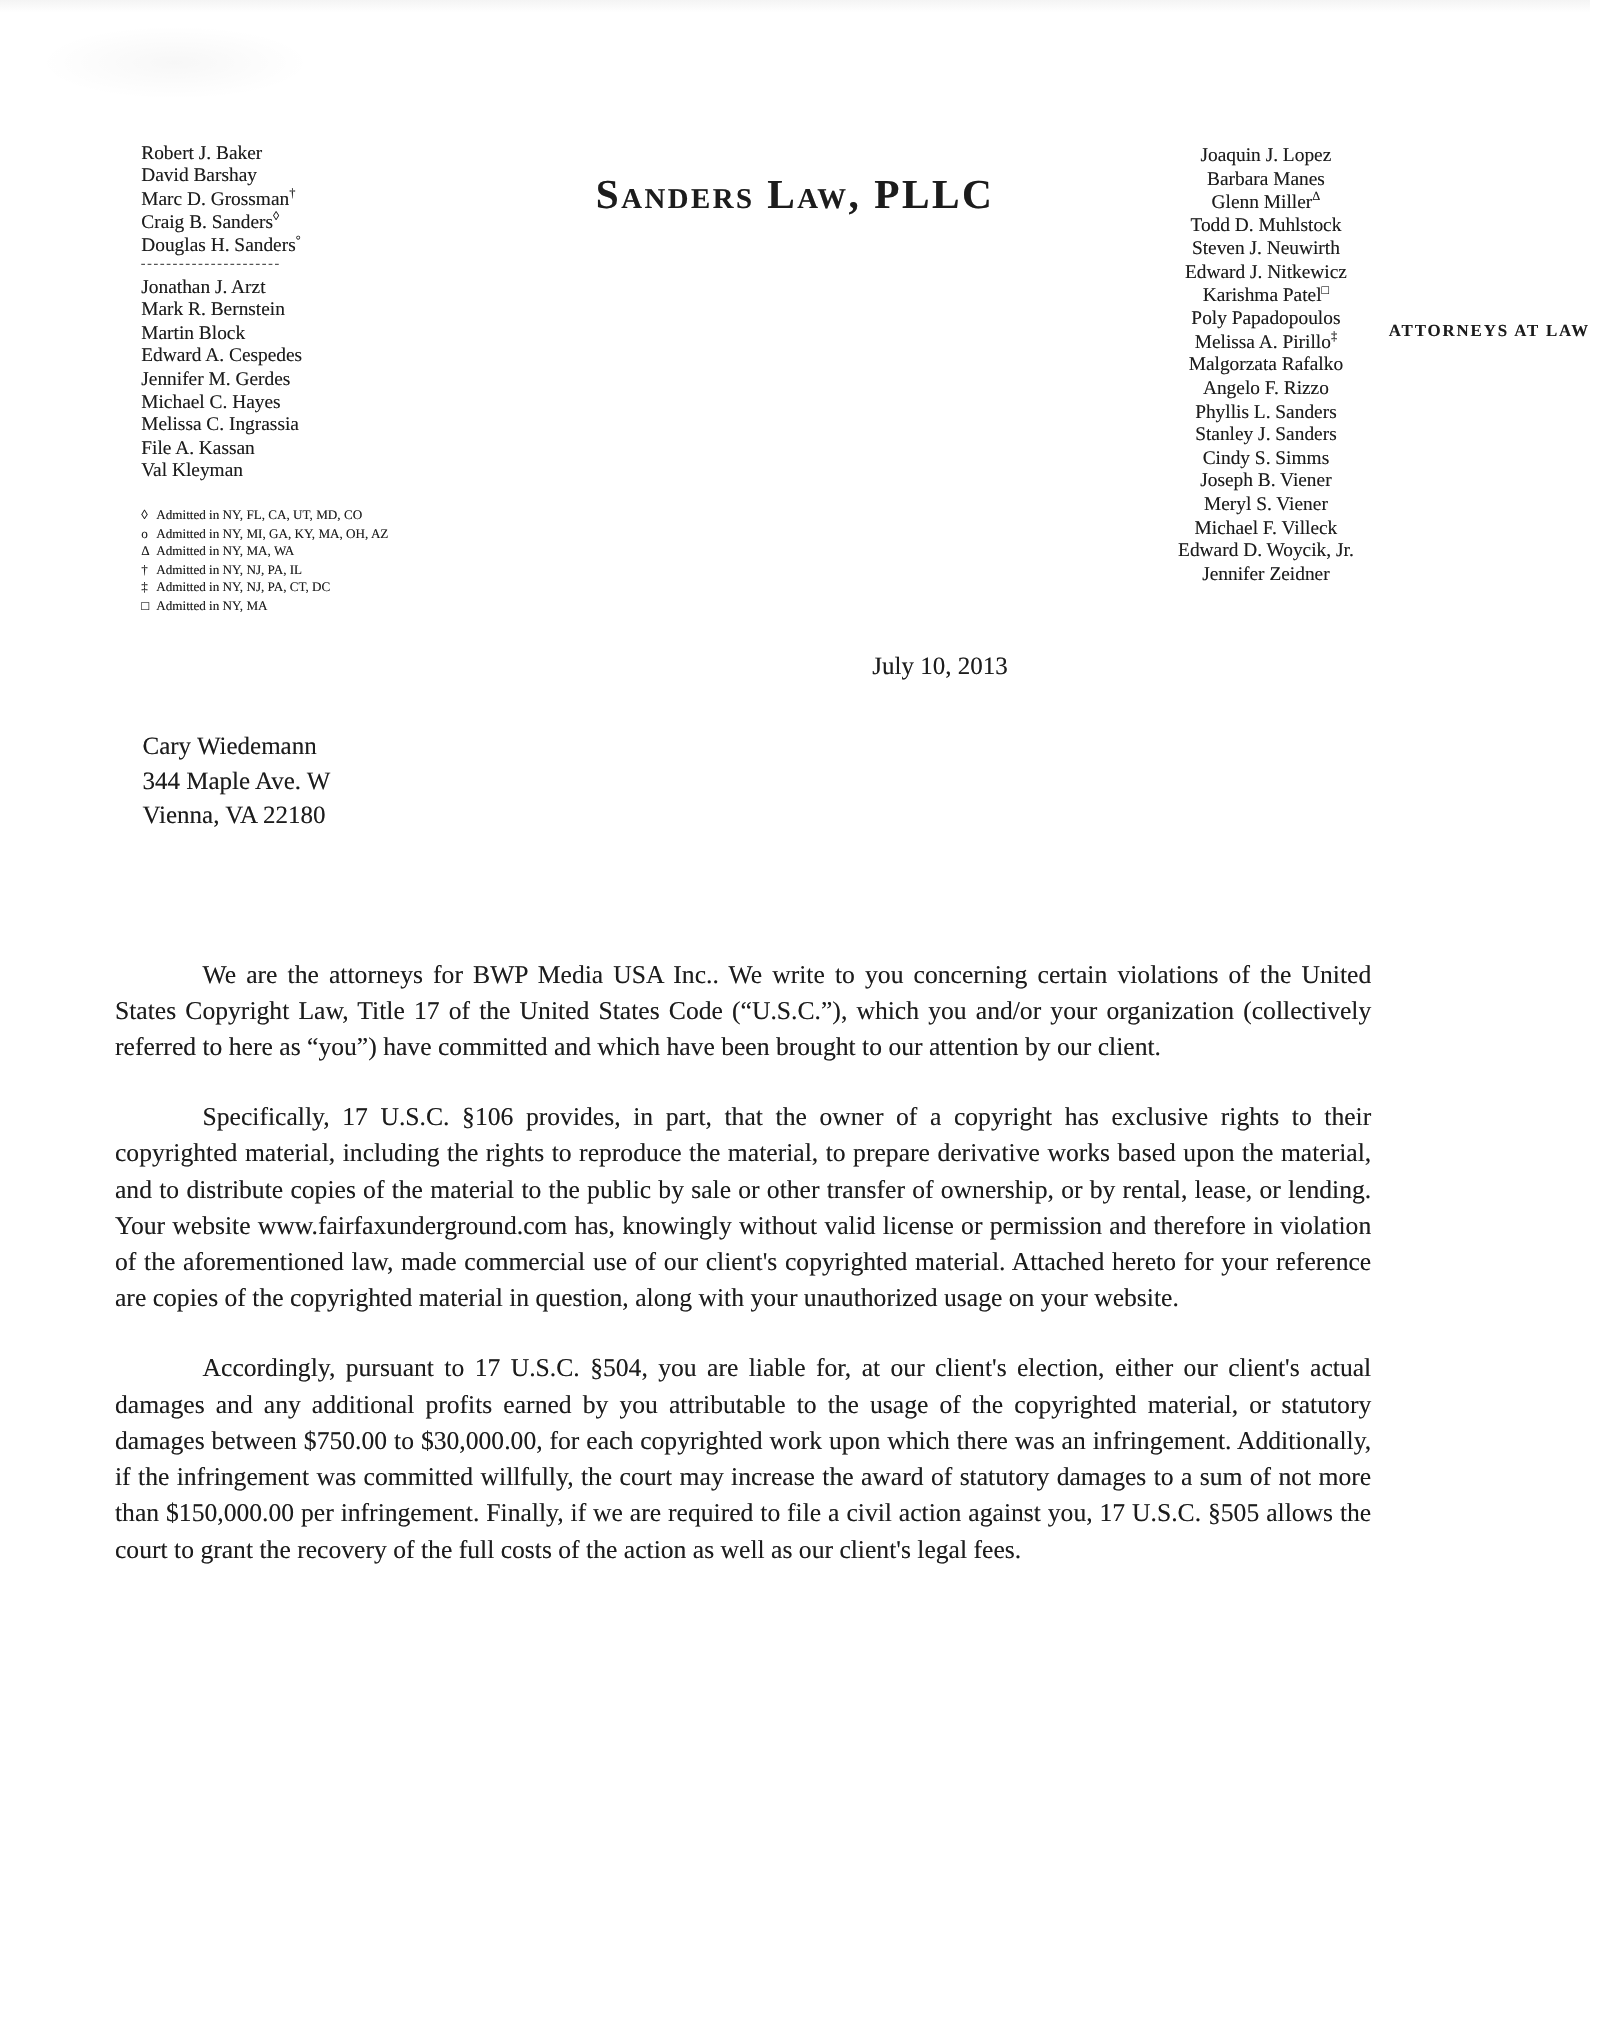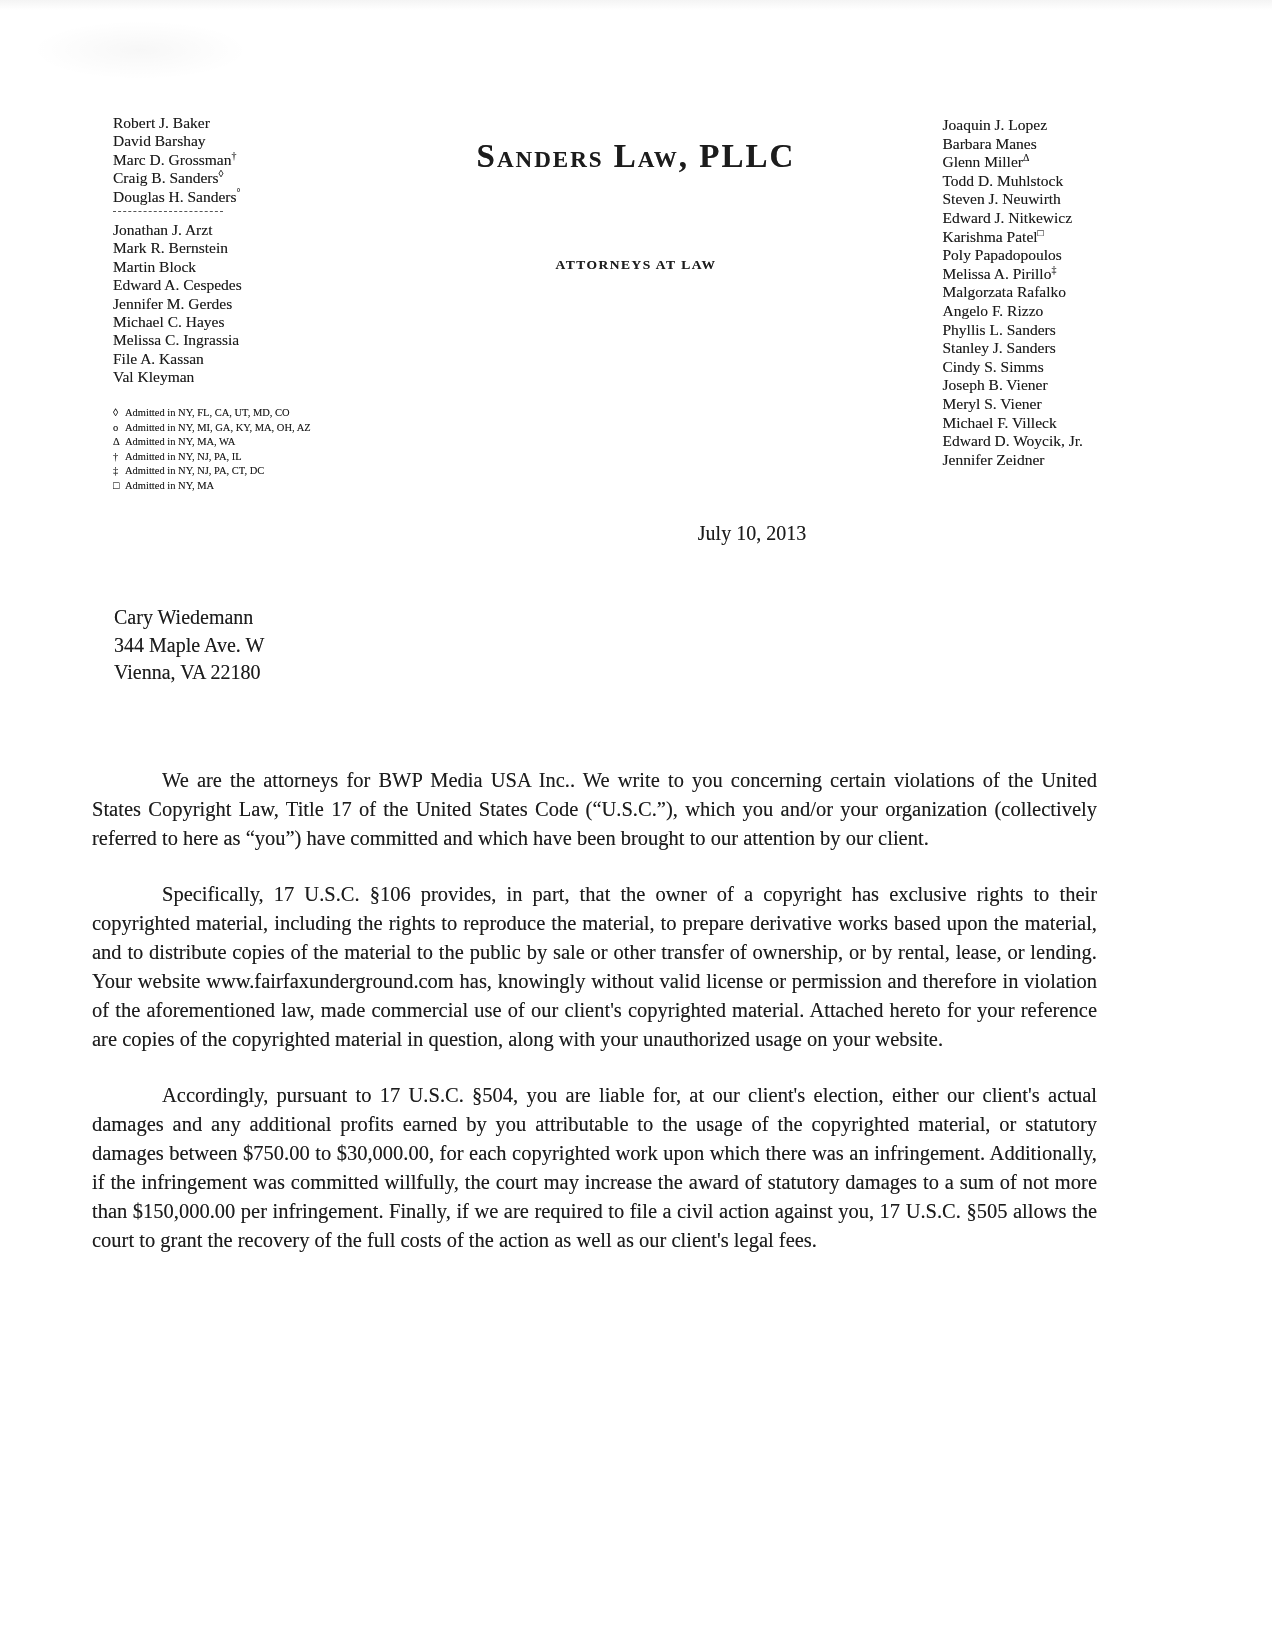--- a/index.html
+++ b/index.html
@@ -36,21 +36,21 @@
     font-size: 15.5px;
     line-height: 18.4px;
     text-align: left;
     white-space: nowrap;
   }
   .right-names {
     position: absolute;
     right: 189px; top: 116px;
     font-size: 15.5px;
     line-height: 18.6px;
-    text-align: left;
+    text-align: center;
     white-space: nowrap;
   }
   .name-row sup {
     font-size: 10px;
     line-height: 0;
     vertical-align: super;
   }
   .divider {
     width: 110px;
     border: 0;
@@ -74,40 +74,39 @@
     left: 0; right: 0; top: 138px;
     text-align: center;
     font-size: 33px;
     font-weight: 700;
     font-variant: small-caps;
     letter-spacing: 2px;
   }
   .tagline {
     position: absolute;
     left: 0; right: 0; top: 257px;
-    text-align: center;
+    text-align: right;
     font-size: 13.5px;
     font-weight: 700;
     letter-spacing: 1.5px;
   }
 
   
   .date-line {
     position: absolute;
     left: 0; right: 0; top: 522px;
     text-align: center;
     transform: translateX(116px);
     font-size: 20px;
   }
   .recipient {
     position: absolute;
     left: 114px; top: 584px;
     font-size: 20px;
     line-height: 27.5px;
-    margin-top: 20px;
   }
   .re-block {
     position: absolute;
     left: 240px; top: 690px;
     display: flex;
     font-size: 20px;
     font-weight: 700;
     line-height: 29px;
   }
   .re-label { width: 105px; }

